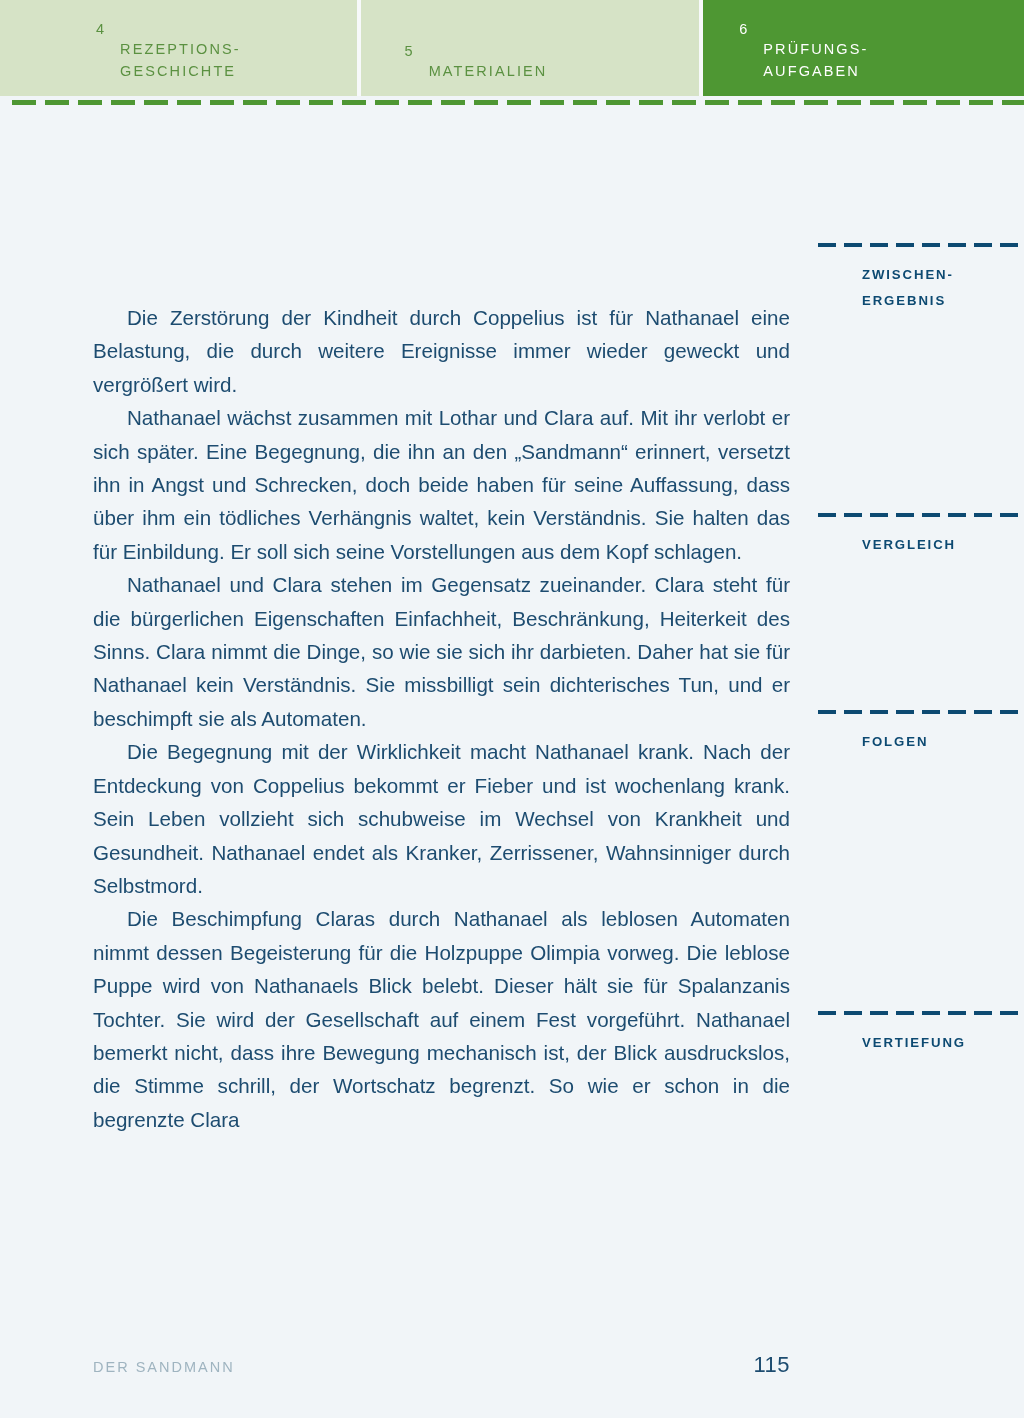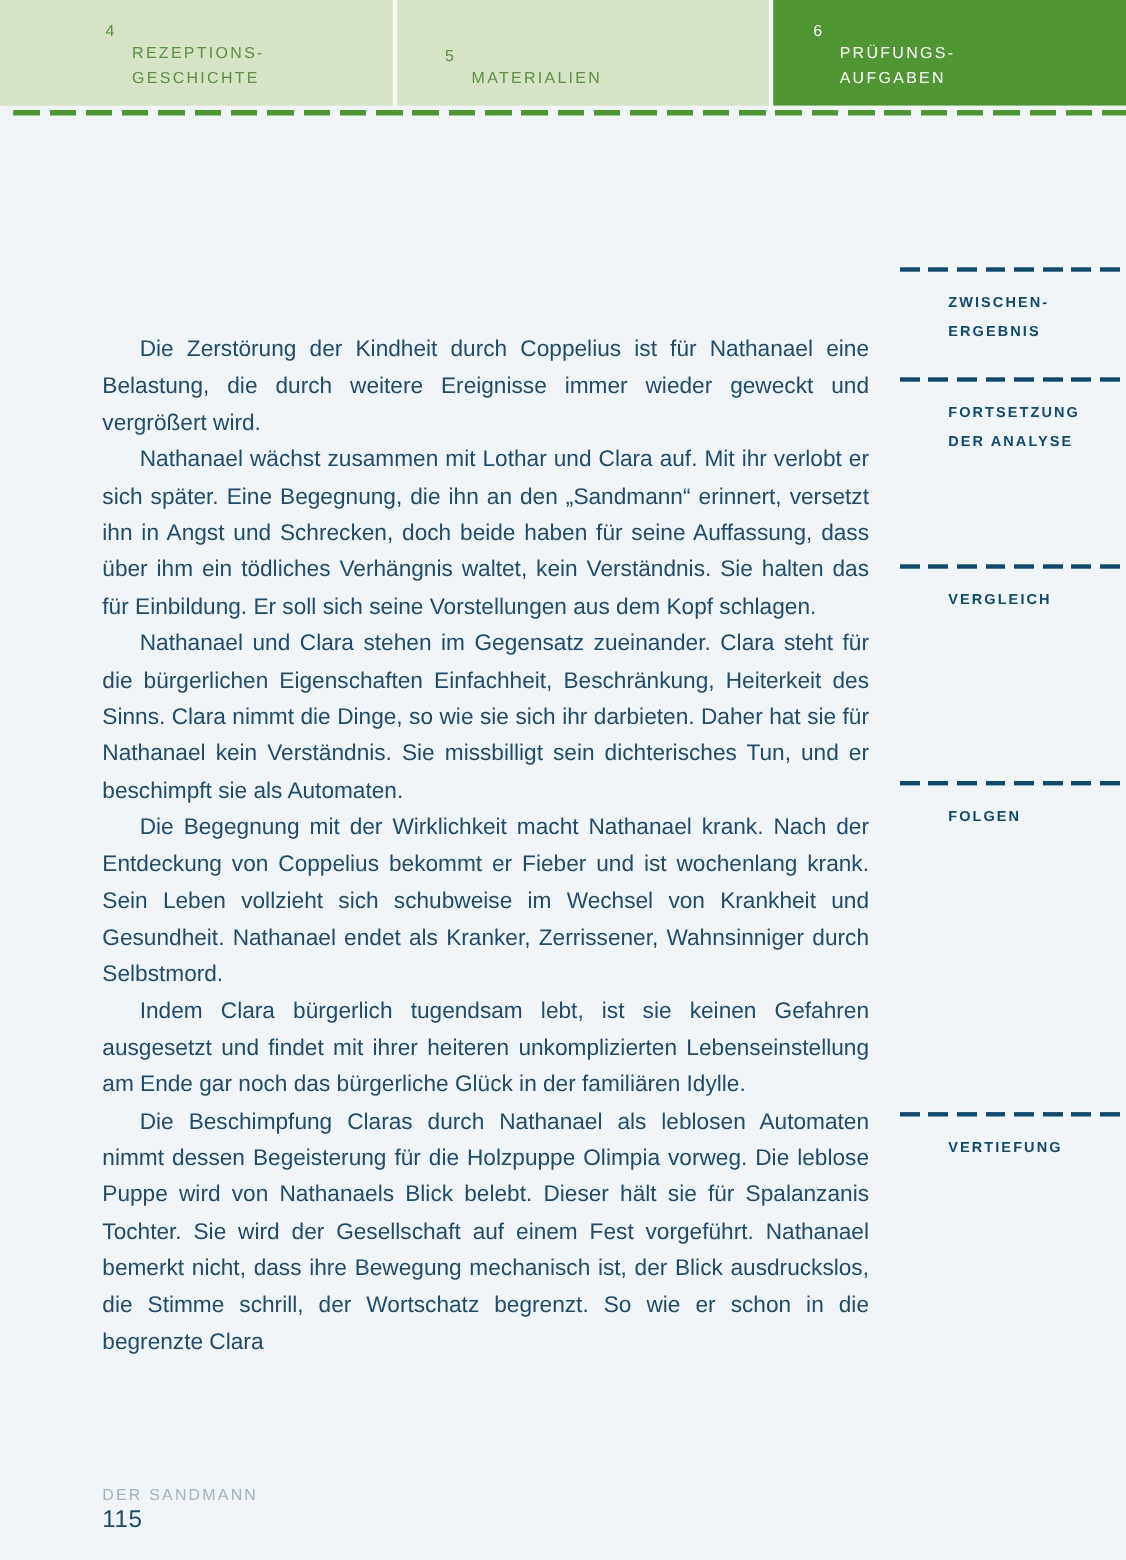--- a/index.html
+++ b/index.html
@@ -158,21 +158,20 @@
 
   
   .footer {
     position: absolute;
     left: 93px;
     top: 1352px;
     width: 697px;
     display: flex;
     align-items: baseline;
     justify-content: space-between;
-    flex-direction: column;
   }
   .footer-title {
     color: #9fb4c0;
     font-size: 14.5px;
     letter-spacing: 2px;
     font-weight: 400;
   }
   .footer-page {
     color: #1d4c70;
     font-size: 22px;
@@ -216,37 +215,31 @@
 
 <div class="header-rule"></div>
 
 <div class="page-body">
 
   <div class="text-column">
     <p>Die Zerstörung der Kindheit durch Coppelius ist für Nathanael eine Belastung, die durch weitere Ereignisse immer wieder geweckt und vergrößert wird.</p>
     <p>Nathanael wächst zusammen mit Lothar und Clara auf. Mit ihr verlobt er sich später. Eine Begegnung, die ihn an den „Sandmann“ erinnert, versetzt ihn in Angst und Schrecken, doch beide haben für seine Auffassung, dass über ihm ein tödliches Verhängnis waltet, kein Verständnis. Sie halten das für Einbildung. Er soll sich seine Vorstellungen aus dem Kopf schlagen.</p>
     <p>Nathanael und Clara stehen im Gegensatz zueinander. Clara steht für die bürgerlichen Eigenschaften Einfachheit, Beschränkung, Heiterkeit des Sinns. Clara nimmt die Dinge, so wie sie sich ihr darbieten. Daher hat sie für Nathanael kein Verständnis. Sie missbilligt sein dichterisches Tun, und er beschimpft sie als Automaten.</p>
     <p>Die Begegnung mit der Wirklichkeit macht Nathanael krank. Nach der Entdeckung von Coppelius bekommt er Fieber und ist wochenlang krank. Sein Leben vollzieht sich schubweise im Wechsel von Krankheit und Gesundheit. Nathanael endet als Kranker, Zerrissener, Wahnsinniger durch Selbstmord.</p>
-    <p>Indem Clara bürgerlich tugendsam lebt, ist sie keinen Gefahren ausgesetzt und findet mit ihrer heiteren unkomplizierten Lebenseinstellung am Ende gar noch das bürgerliche Glück in der familiären Idylle.</p>
     <p>Die Beschimpfung Claras durch Nathanael als leblosen Automaten nimmt dessen Begeisterung für die Holzpuppe Olimpia vorweg. Die leblose Puppe wird von Nathanaels Blick belebt. Dieser hält sie für Spalanzanis Tochter. Sie wird der Gesellschaft auf einem Fest vorgeführt. Nathanael bemerkt nicht, dass ihre Bewegung mechanisch ist, der Blick ausdruckslos, die Stimme schrill, der Wortschatz begrenzt. So wie er schon in die begrenzte Clara</p>
   </div>
 
   <div class="margin-column">
 
     <div class="margin-note note-1">
       <div class="note-rule"></div>
       <div class="note-label">ZWISCHEN-
 ERGEBNIS</div>
     </div>
 
-    <div class="margin-note note-2">
-      <div class="note-rule"></div>
-      <div class="note-label">FORTSETZUNG
-DER ANALYSE</div>
-    </div>
 
     <div class="margin-note note-3">
       <div class="note-rule"></div>
       <div class="note-label">VERGLEICH</div>
     </div>
 
     <div class="margin-note note-4">
       <div class="note-rule"></div>
       <div class="note-label">FOLGEN</div>
     </div>

